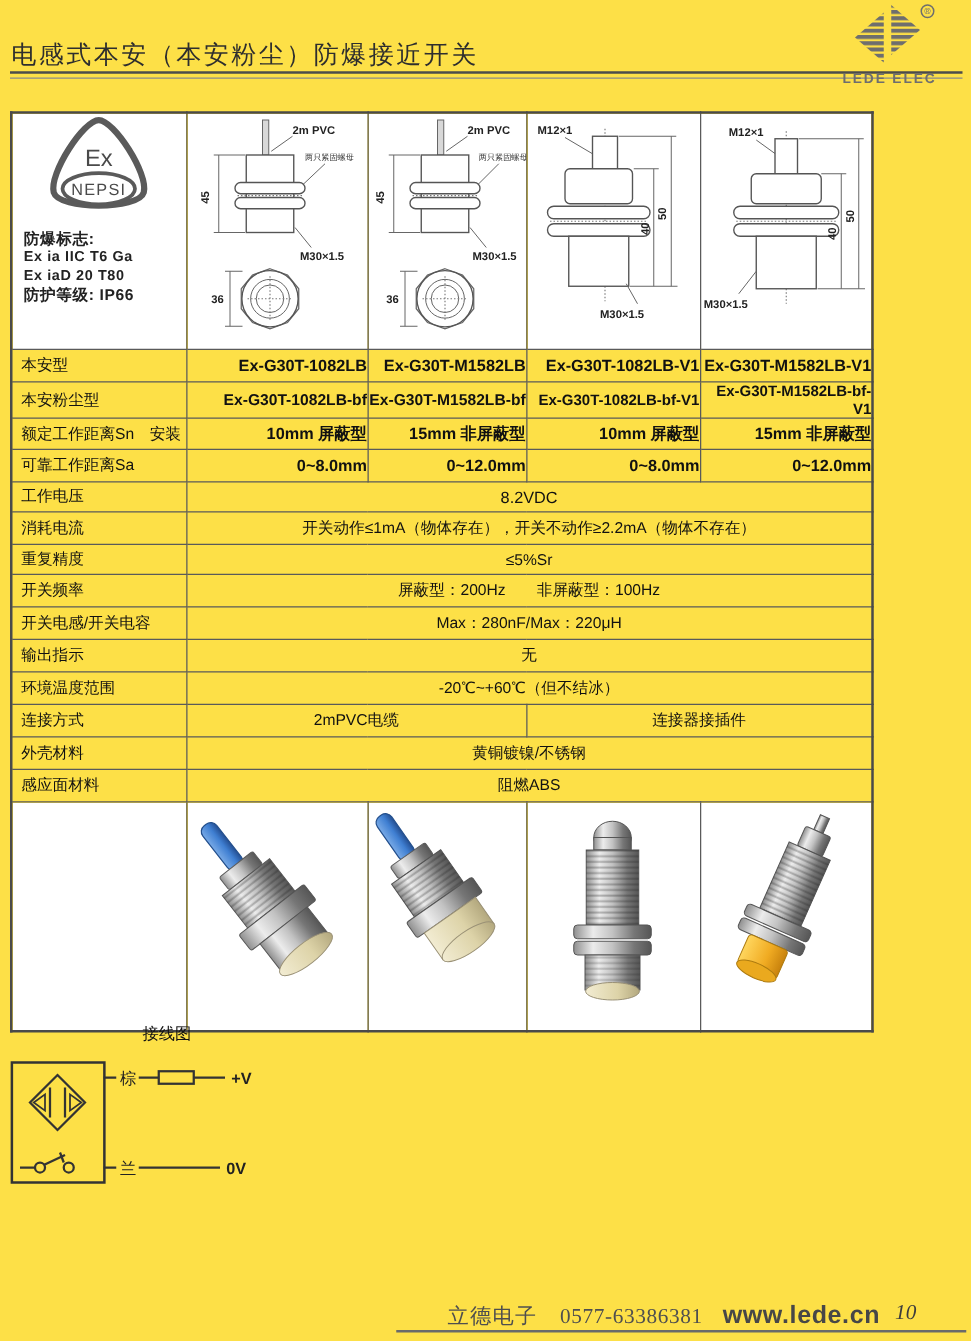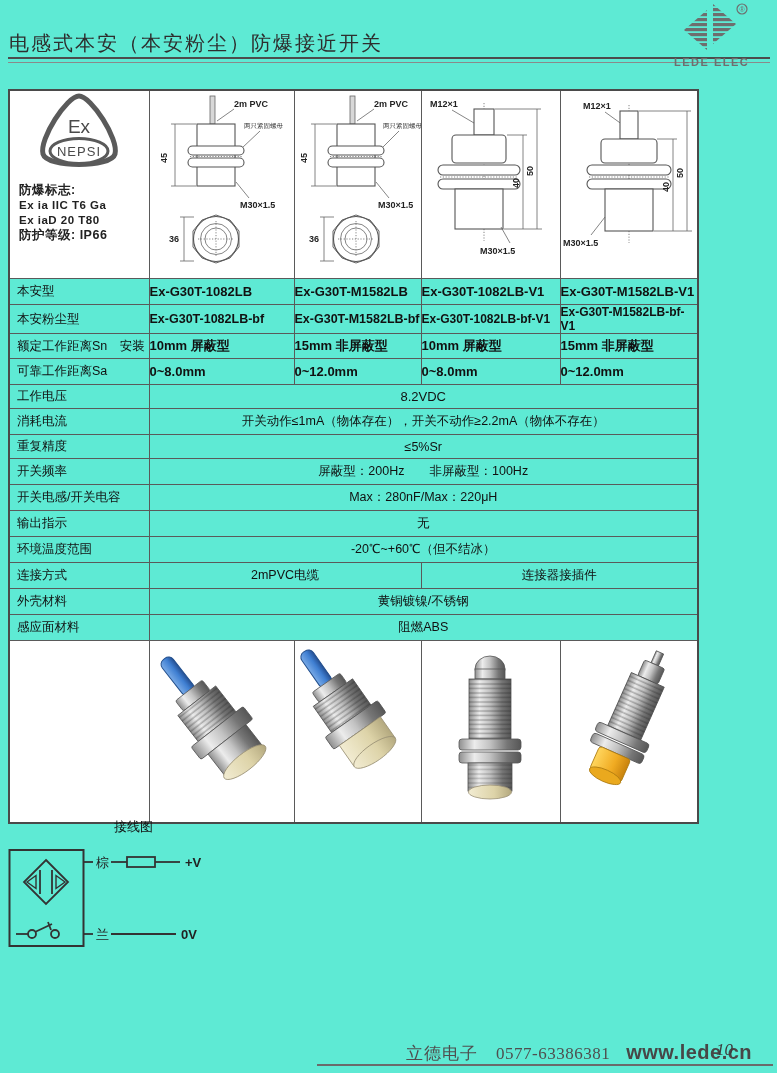--- a/index.html
+++ b/index.html
@@ -1,47 +1,47 @@
 <!DOCTYPE html>
 <html><head>
 <meta charset="utf-8">
 <style>
   html,body{margin:0;padding:0;background:#e9e9e9;}
-  .page{position:relative;width:777px;height:1073px;background:#5eead4;margin:0 auto;
+  .page{position:relative;width:777px;height:1073px;background:#fde047;margin:0 auto;
         font-family:"Liberation Sans",sans-serif;overflow:hidden;}
 
   
   .doc-title{position:absolute;left:9px;top:30px;font-family:"Liberation Serif","DejaVu Serif",serif;
              font-size:20px;color:#2e2e2e;letter-spacing:2px;white-space:nowrap;}
   .header-rule{position:absolute;left:8px;top:57px;width:762px;height:3px;
                border-top:2px solid #4c4c4c;border-bottom:1px solid #8a8a8a;}
   .logo{position:absolute;right:7px;top:3px;width:96px;text-align:left;}
   .logo-brand{font-size:11px;font-weight:bold;letter-spacing:1.5px;color:#6e6e6e;margin-top:1px;}
 
   
   table.spec{border-collapse:collapse;table-layout:fixed;margin:89px 0 0 8px;width:689px;
              border:2px solid #4a4a4a;}
   table.spec td{border:1px solid #5a5a5a;overflow:hidden;}
   td.lbl{font-size:12.5px;color:#111;padding:0 0 0 7px;text-align:left;white-space:nowrap;}
-  td.val{font-size:13px;font-weight:bold;color:#111;text-align:left;padding:0;}
+  td.val{font-size:13px;font-weight:bold;color:#111;text-align:right;padding:0;}
   td.valn{font-size:12.5px;font-weight:normal;color:#111;text-align:center;padding:4px;}
   td.draw{vertical-align:top;padding:0;background:#fff;}
   td.photo{vertical-align:middle;text-align:center;padding:0;background:#fff;}
   .cert-cell{padding-top:10px;text-align:center;}
   .cert-lines{margin-top:6px;text-align:left;padding-left:9px;}
   .cert-l{font-size:11.5px;font-weight:bold;color:#222;line-height:15px;letter-spacing:.5px;white-space:nowrap;}
 
   
   .wiring{position:absolute;left:8px;top:818px;}
   .wiring-title{font-size:13px;color:#111;margin:0 0 4px 1px;text-align:center;}
 
   
   .footer-line{position:absolute;left:317px;top:1064px;width:456px;height:0;
                border-top:2px solid #6a6a6a;}
-  .footer-text{position:absolute;left:358px;top:1041px;display:flex;align-items:baseline;margin-left:48px;}
+  .footer-text{position:absolute;left:358px;top:1041px;display:flex;align-items:baseline;}
   .ft-company,.ft-phone{font-family:"Liberation Serif","DejaVu Serif",serif;font-size:17px;color:#4f4f4f;}
   .ft-company{margin-right:18px;letter-spacing:1px;}
   .ft-phone{margin-right:16px;letter-spacing:.5px;}
   .ft-site{font-size:20px;font-weight:bold;color:#474747;letter-spacing:.5px;}
   .ft-page{position:absolute;left:716px;top:1040px;font-family:"Liberation Serif","DejaVu Serif",serif;
            font-style:italic;font-size:17px;color:#3d3d3d;}
 
   svg text{font-family:"Liberation Sans",sans-serif;}
   .dimtxt{font-size:9px;font-weight:bold;fill:#222;}
   .dimsm{font-size:6.5px;fill:#333;}

